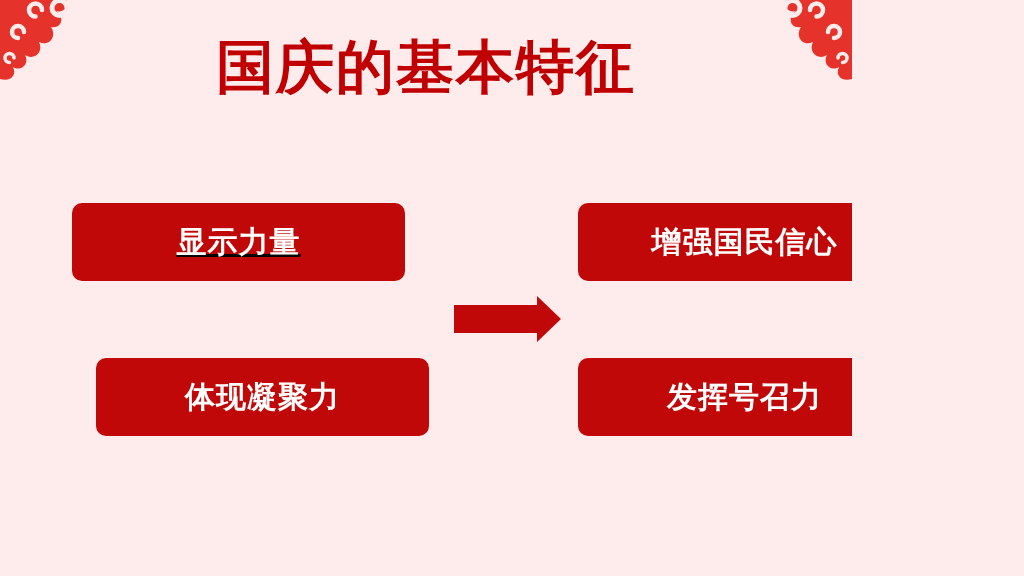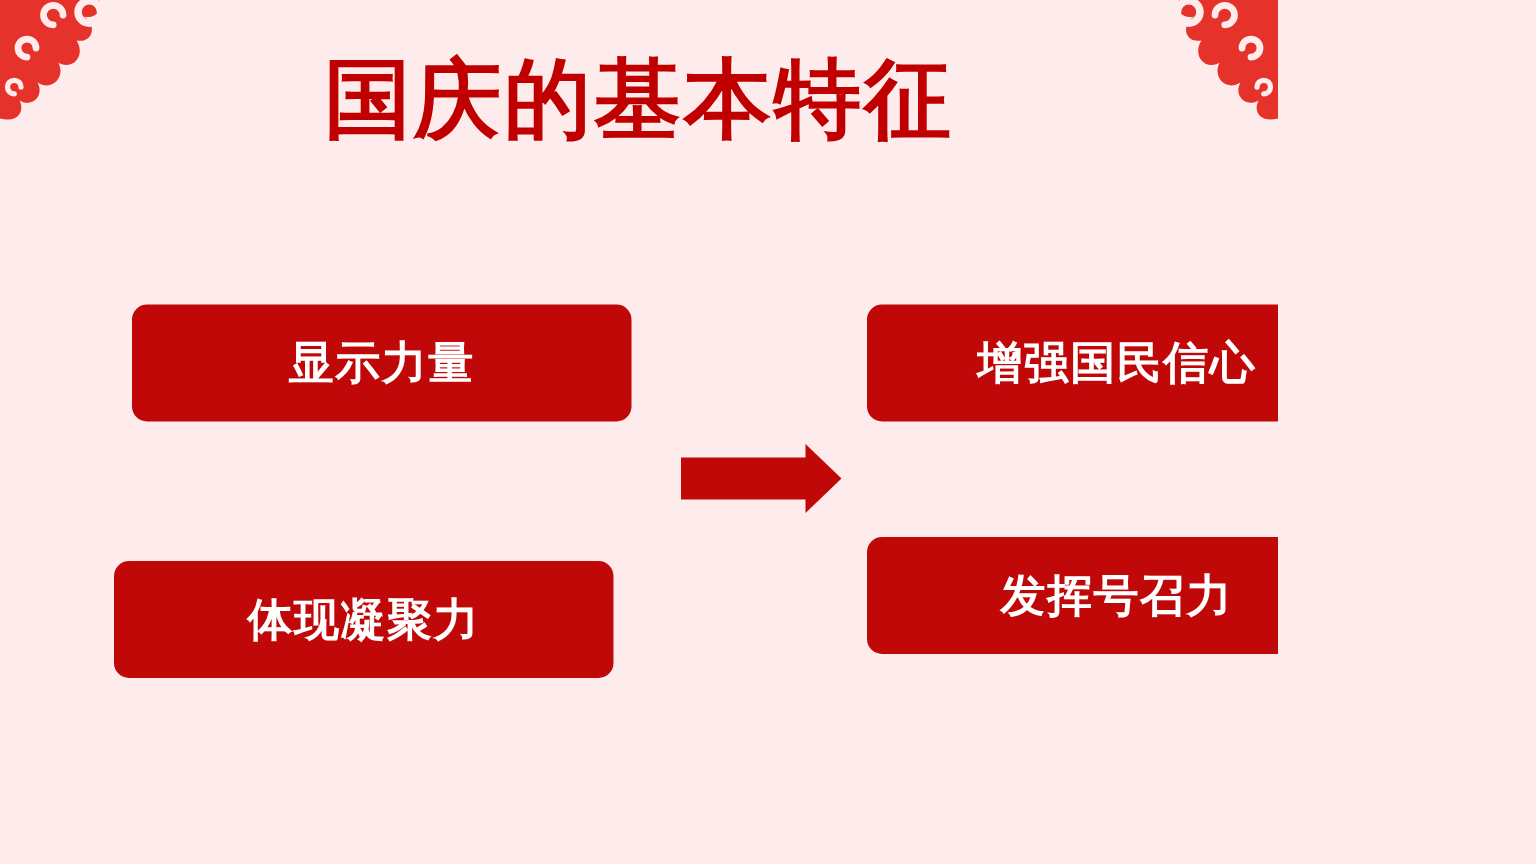--- a/index.html
+++ b/index.html
@@ -41,23 +41,23 @@
     width:333px;height:78px;
     background:var(--box-fill);
     border-radius:10px;
     display:flex;align-items:center;justify-content:center;
   }
   .feature-box span{
     color:var(--box-text);
     font-size:30px;font-weight:700;
     letter-spacing:1px;
   }
-  .pos-tl{left:88px;top:203px;}
+  .pos-tl{left:72px;top:203px;text-decoration:underline;}
   .pos-tr{left:578px;top:203px;}
-  .pos-bl{left:76px;top:358px;margin-top:16px;}
+  .pos-bl{left:96px;top:358px;}
   .pos-br{left:578px;top:358px;}
   .arrow{
     position:absolute;left:454px;top:296px;
     width:107px;height:46px;
   }
   .arrow path{fill:var(--arrow-fill);}
 </style>
 </head>
 <body>
 

